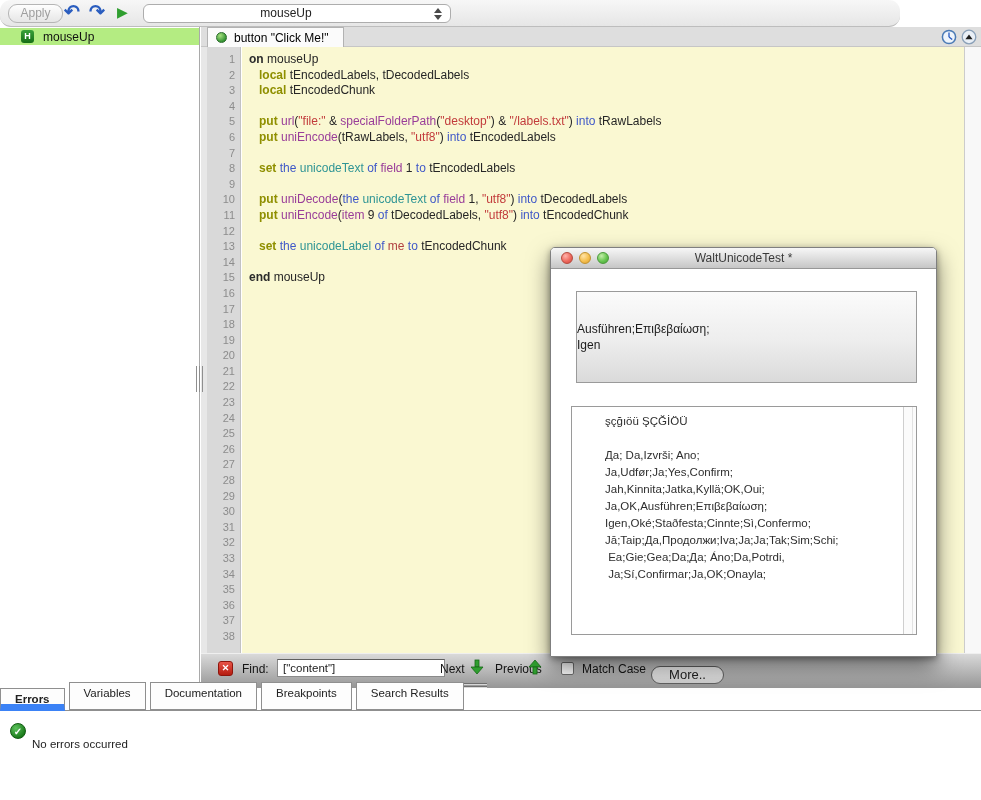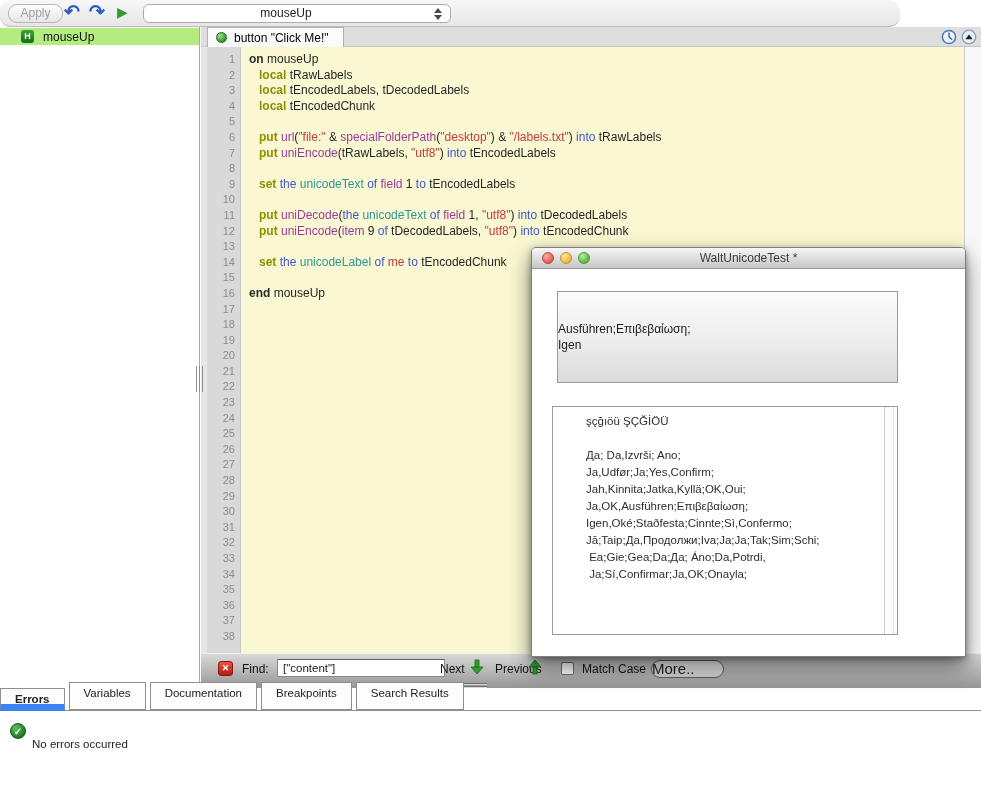--- a/index.html
+++ b/index.html
@@ -85,40 +85,40 @@
   .next-label { position:absolute; left:239px; top:8px; font-size:12px; color:#141414; }
   .prev-label { position:absolute; left:294px; top:8px; font-size:12px; color:#141414; }
   .arr { position:absolute; top:5px; }
   .arr-down { left:269px; }
   .arr-up { left:327px; }
   .grip { position:absolute; left:256px; top:29px; width:30px; }
   .grip i { display:block; height:1px; background:#6f6f6f; margin-bottom:2px; box-shadow:0 1px 0 #d7d7d7; }
   .mc-box { position:absolute; left:360px; top:8px; width:13px; height:13px; background:#fdfdfd;
     border:1px solid #6f6f6f; border-radius:2px; }
   .mc-label { position:absolute; left:381px; top:8px; font-size:12px; color:#141414; }
-  .more-btn { position:absolute; left:450px; top:6px; width:73px; height:18px;
+  .more-btn { position:absolute; left:450px; top:12px; width:73px; height:18px;
     border:1px solid #606060; border-radius:9px; background:linear-gradient(#f3f3f3,#cfcfcf);
-    font-size:15px; color:#222; line-height:16px; }
+    font-size:13px; color:#222; text-align:center; line-height:16px; }
 
   
   .btabs { position:absolute; left:0; top:688px; width:981px; height:23px;
     background:#fff; border-bottom:1px solid #8f8f8f; display:flex; align-items:flex-end; }
   .btab { height:28px; margin-right:4px; padding:0 14px; background:#fdfdfd;
     border:1px solid #8f8f8f; font-size:11.5px; color:#222; line-height:21px; white-space:nowrap; }
   .btab.sel { font-weight:bold; border-bottom:7px solid #3b82f6; margin-bottom:-1px; height:23px; z-index:2; }
 
   
   .status-row { position:absolute; left:0; top:711px; width:981px; height:89px; background:#fff; }
   .status-ic { position:absolute; left:10px; top:12px; width:16px; height:16px; border-radius:50%;
     background:radial-gradient(circle at 35% 30%, #5cc25c, #187818 75%); border:1px solid #115c11;
     color:#fff; font-size:10px; font-weight:bold; text-align:center; line-height:15px; }
   .status-msg { position:absolute; left:32px; top:27px; font-size:11.5px; color:#1d1d1d; }
 
   
-  .uwin { position:absolute; left:531px; top:247px; width:435px; height:410px; z-index:20;
+  .uwin { position:absolute; left:550px; top:247px; width:387px; height:410px; z-index:20;
     background:#fff; border:1px solid #7f7f7f; border-radius:5px 5px 1px 1px;
     box-shadow:0 10px 22px rgba(0,0,0,0.5), 0 2px 6px rgba(0,0,0,0.35); }
   .uwin-titlebar { position:relative; height:21px; background:linear-gradient(#f7f7f7,#c6c6c6);
     border-bottom:1px solid #979797; border-radius:4px 4px 0 0; }
   .tl { position:absolute; top:4px; width:12px; height:12px; border-radius:50%; }
   .tl-close { left:10px; background:radial-gradient(circle at 35% 30%, #ffb3ab, #ee6a5f 55%, #d1453a); border:1px solid #b54a3e; }
   .tl-min { left:28px; background:radial-gradient(circle at 35% 30%, #ffe3a6, #f5bf4f 55%, #dd9f2e); border:1px solid #c1922f; }
   .tl-zoom { left:46px; background:radial-gradient(circle at 35% 30%, #c4eda9, #68c651 55%, #44a033); border:1px solid #4b9a3c; }
   .uwin-title { text-align:center; font-size:12px; color:#3a3a3a; line-height:20px; }
   .ubutton { position:absolute; left:25px; top:43px; width:341px; height:92px;
@@ -221,21 +221,20 @@
       <div>32</div>
       <div>33</div>
       <div>34</div>
       <div>35</div>
       <div>36</div>
       <div>37</div>
       <div>38</div>
     </div>
   <div class="code-pane" id="code-pane">
       <div class="cl"><span class="tk-kw">on</span><span class="tk-pl"> mouseUp</span></div>
-      <div class="cl"><span class="tk-pl">   </span><span class="tk-cmd">local</span><span class="tk-pl"> tRawLabels</span></div>
       <div class="cl"><span class="tk-pl">   </span><span class="tk-cmd">local</span><span class="tk-pl"> tEncodedLabels, tDecodedLabels</span></div>
       <div class="cl"><span class="tk-pl">   </span><span class="tk-cmd">local</span><span class="tk-pl"> tEncodedChunk</span></div>
       <div class="cl"></div>
       <div class="cl"><span class="tk-pl">   </span><span class="tk-cmd">put</span><span class="tk-pl"> </span><span class="tk-fn">url</span><span class="tk-pl">(</span><span class="tk-str">"file:"</span><span class="tk-pl"> &amp; </span><span class="tk-fn">specialFolderPath</span><span class="tk-pl">(</span><span class="tk-str">"desktop"</span><span class="tk-pl">) &amp; </span><span class="tk-str">"/labels.txt"</span><span class="tk-pl">) </span><span class="tk-ctl">into</span><span class="tk-pl"> tRawLabels</span></div>
       <div class="cl"><span class="tk-pl">   </span><span class="tk-cmd">put</span><span class="tk-pl"> </span><span class="tk-fn">uniEncode</span><span class="tk-pl">(tRawLabels, </span><span class="tk-str">"utf8"</span><span class="tk-pl">) </span><span class="tk-ctl">into</span><span class="tk-pl"> tEncodedLabels</span></div>
       <div class="cl"></div>
       <div class="cl"><span class="tk-pl">   </span><span class="tk-cmd">set</span><span class="tk-pl"> </span><span class="tk-ctl">the</span><span class="tk-pl"> </span><span class="tk-prop">unicodeText</span><span class="tk-pl"> </span><span class="tk-ctl">of</span><span class="tk-pl"> </span><span class="tk-fn">field</span><span class="tk-pl"> 1 </span><span class="tk-ctl">to</span><span class="tk-pl"> tEncodedLabels</span></div>
       <div class="cl"></div>
       <div class="cl"><span class="tk-pl">   </span><span class="tk-cmd">put</span><span class="tk-pl"> </span><span class="tk-fn">uniDecode</span><span class="tk-pl">(</span><span class="tk-ctl">the</span><span class="tk-pl"> </span><span class="tk-prop">unicodeText</span><span class="tk-pl"> </span><span class="tk-ctl">of</span><span class="tk-pl"> </span><span class="tk-fn">field</span><span class="tk-pl"> 1, </span><span class="tk-str">"utf8"</span><span class="tk-pl">) </span><span class="tk-ctl">into</span><span class="tk-pl"> tDecodedLabels</span></div>
       <div class="cl"><span class="tk-pl">   </span><span class="tk-cmd">put</span><span class="tk-pl"> </span><span class="tk-fn">uniEncode</span><span class="tk-pl">(</span><span class="tk-fn">item</span><span class="tk-pl"> 9 </span><span class="tk-ctl">of</span><span class="tk-pl"> tDecodedLabels, </span><span class="tk-str">"utf8"</span><span class="tk-pl">) </span><span class="tk-ctl">into</span><span class="tk-pl"> tEncodedChunk</span></div>

